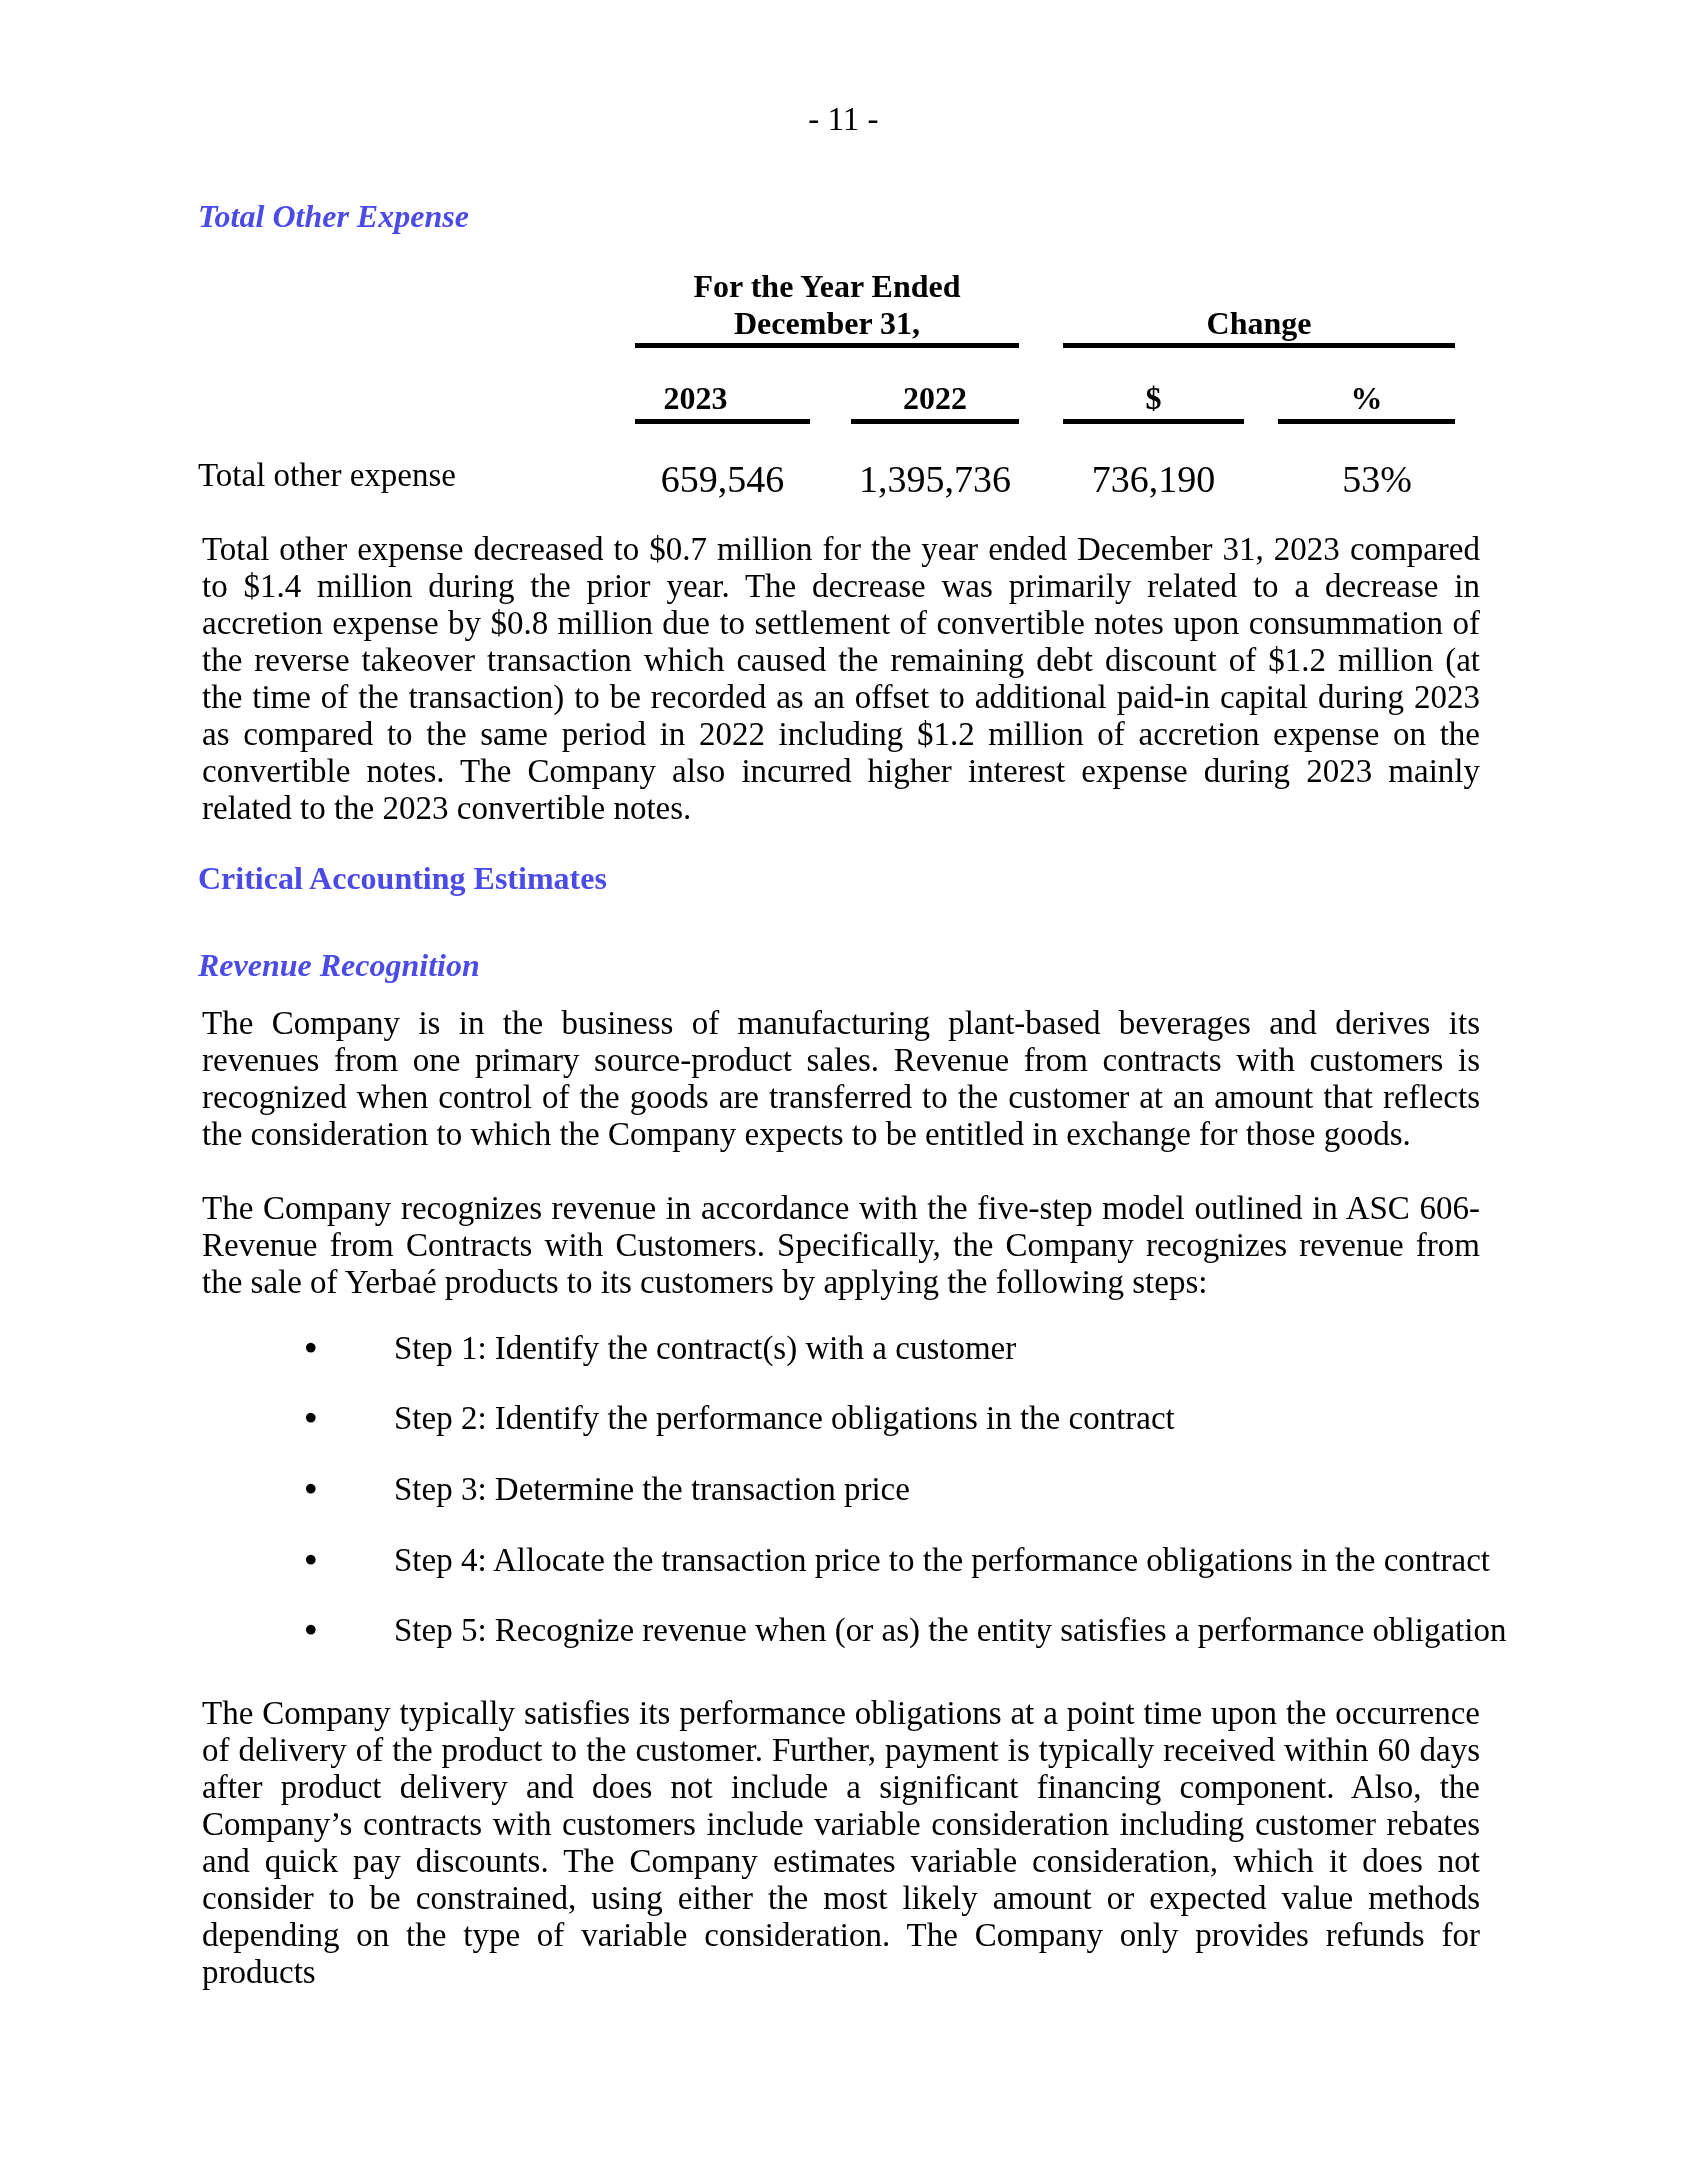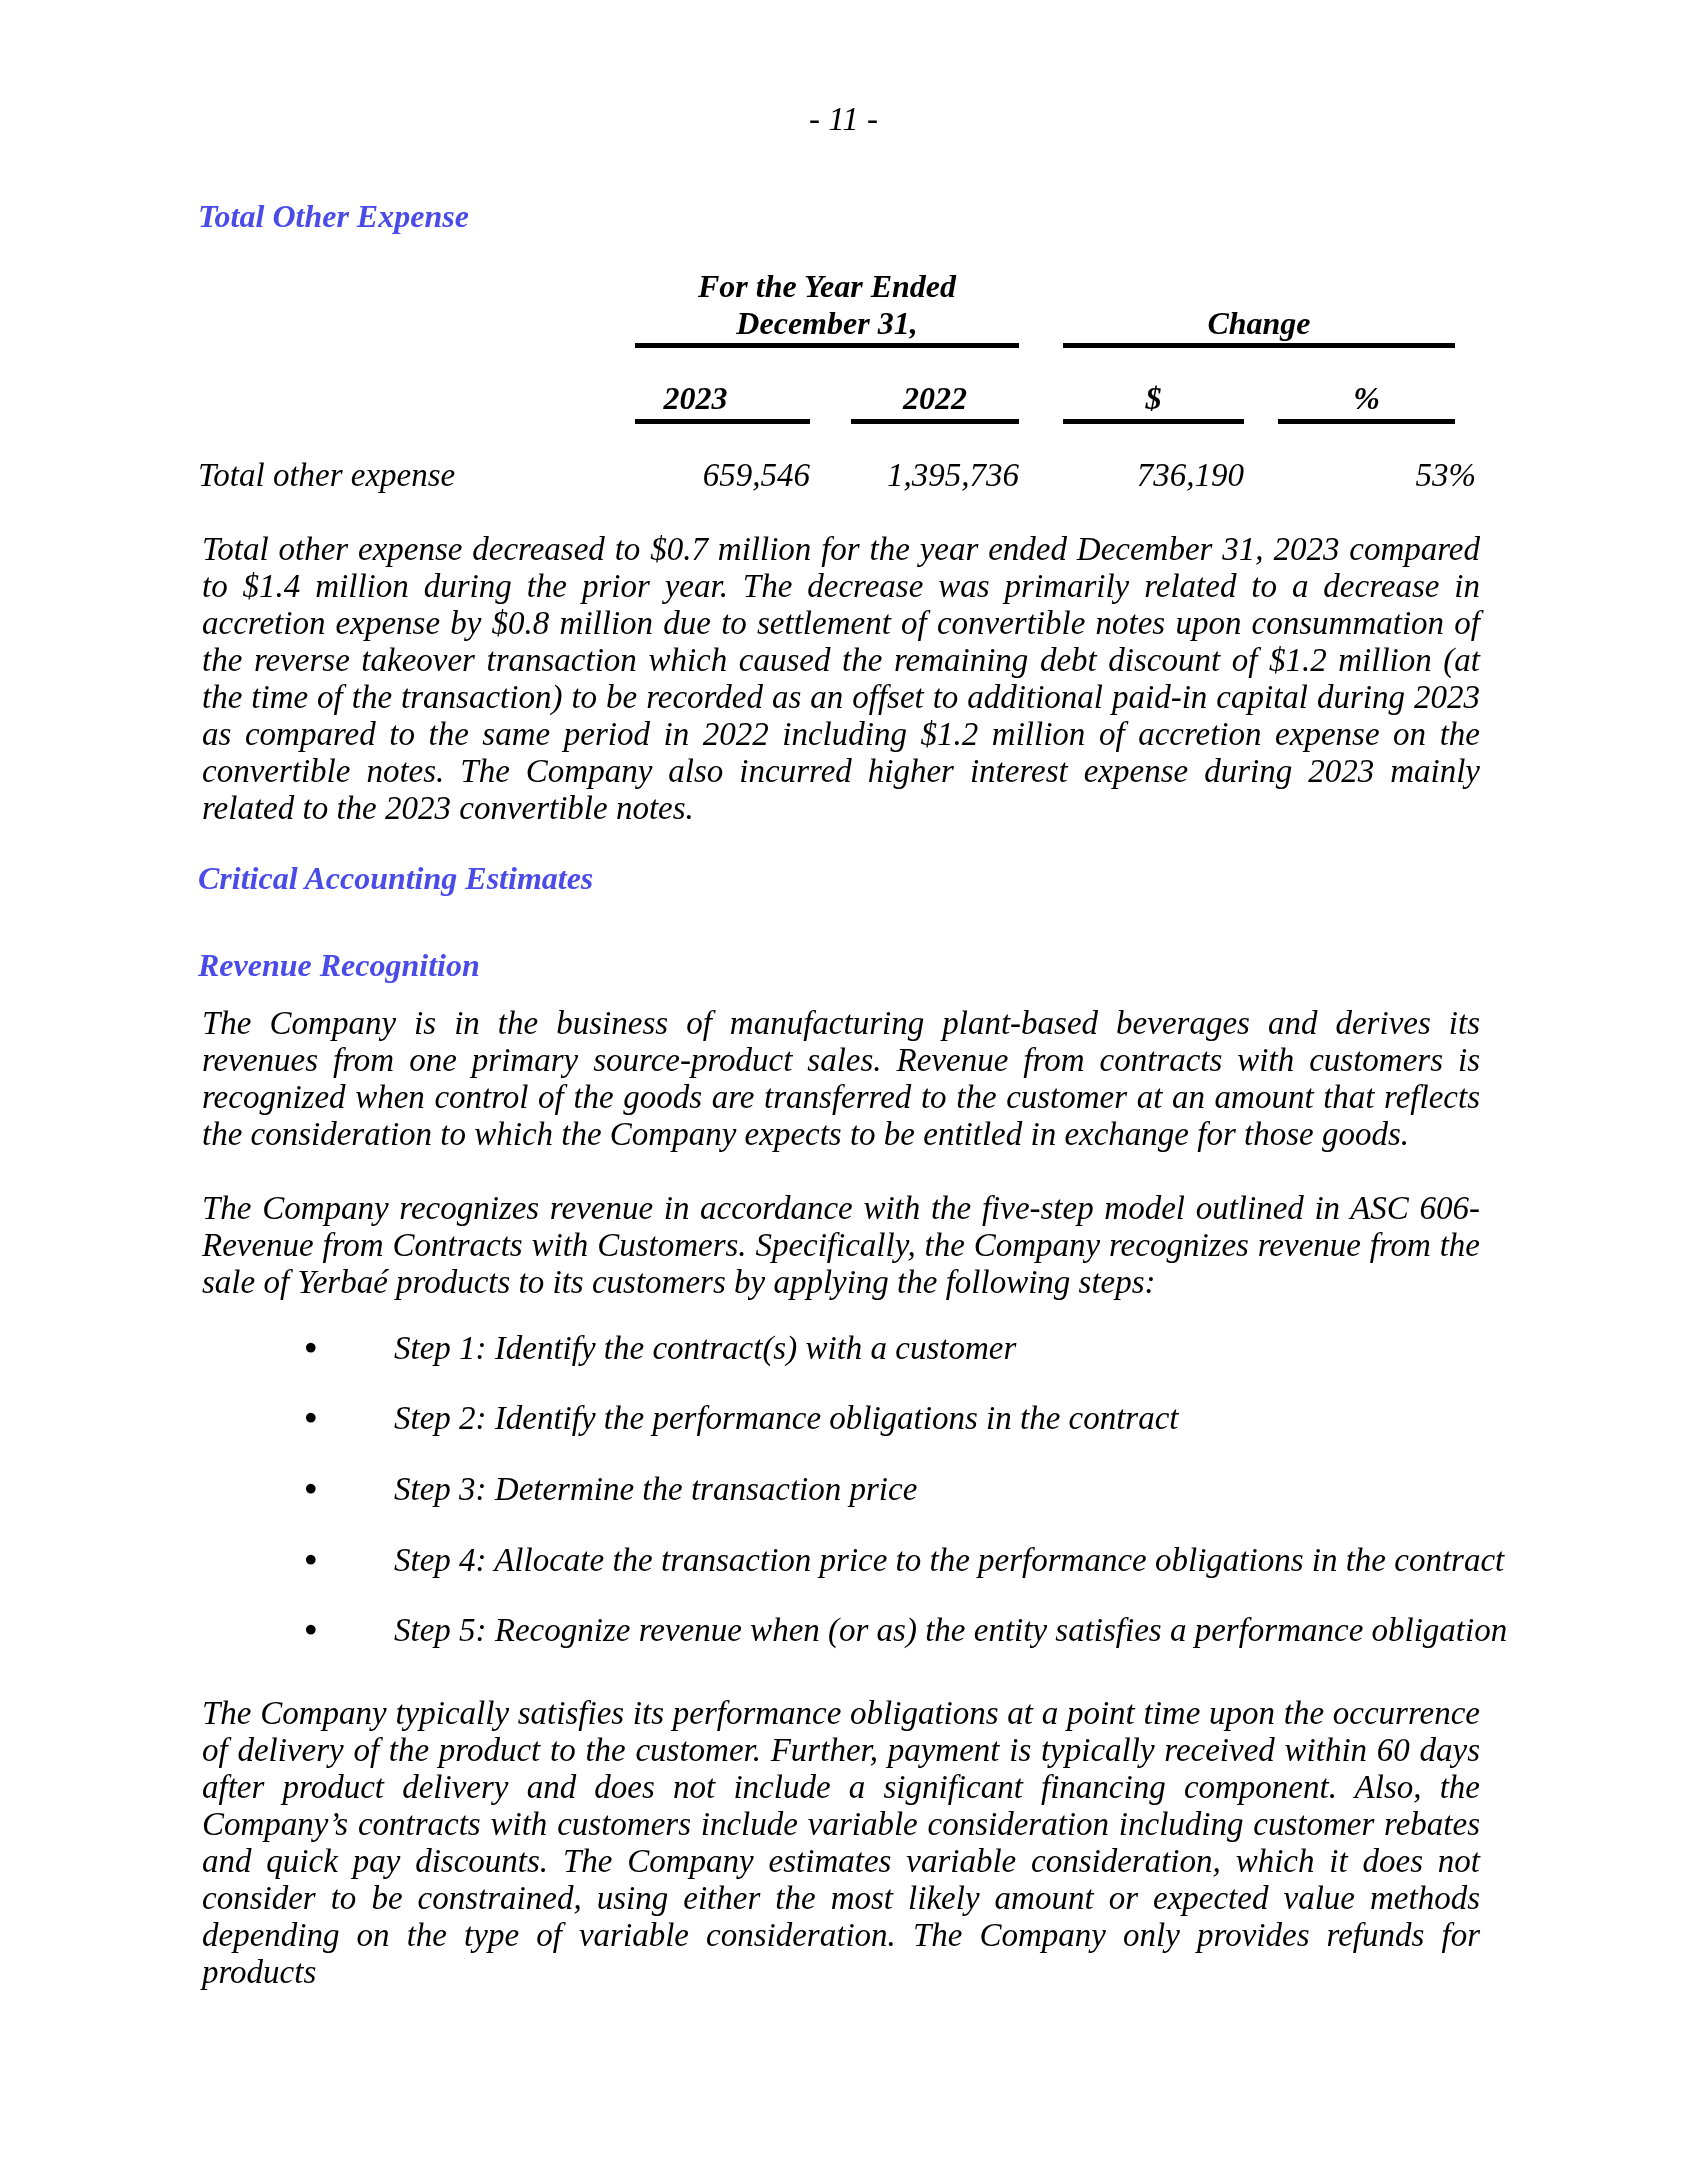--- a/index.html
+++ b/index.html
@@ -1,24 +1,24 @@
 <!DOCTYPE html>
 <html style="font-size:10.6px"><head>
 <meta charset="utf-8">
 <style>
   html, body { margin: 0; padding: 0; background: #ffffff; }
   body { width: 1687px; height: 2183px; position: relative; overflow: hidden;
          font-family: "Liberation Serif", "DejaVu Serif", serif; color: #000; }
-  .abs { position: absolute; font-style: italic; }
+  .abs { position: absolute; }
   .page-num { top: 101px; left: 0; width: 1687px; text-align: center; font-size: 33px; }
   .heading { color: #4b4be8; font-weight: bold; font-size: 32px; left: 198px; }
   .heading.italic { font-style: italic; }
   .th { font-weight: bold; font-size: 32px; text-align: center; line-height: 37px; }
   .rule { background: #000; height: 4.6px; }
-  .cell { font-size: 33px; text-align: right; }
+  .cell { font-size: 38px; text-align: center; }
   .para { left: 198px; width: 1278px; font-size: 33px; line-height: 37px; text-align: justify; margin: 4px; }
   .bullet-row { left: 198px; width: 1278px; font-size: 33px; height: 40px; }
   .bullet { position: absolute; left: 106px; top: 4px; font-size: 22.5px; }
   .bullet-text { position: absolute; left: 196px; white-space: nowrap; }
 </style>
 </head>
 <body>
 
 <div class="abs page-num">- 11 -</div>
 

